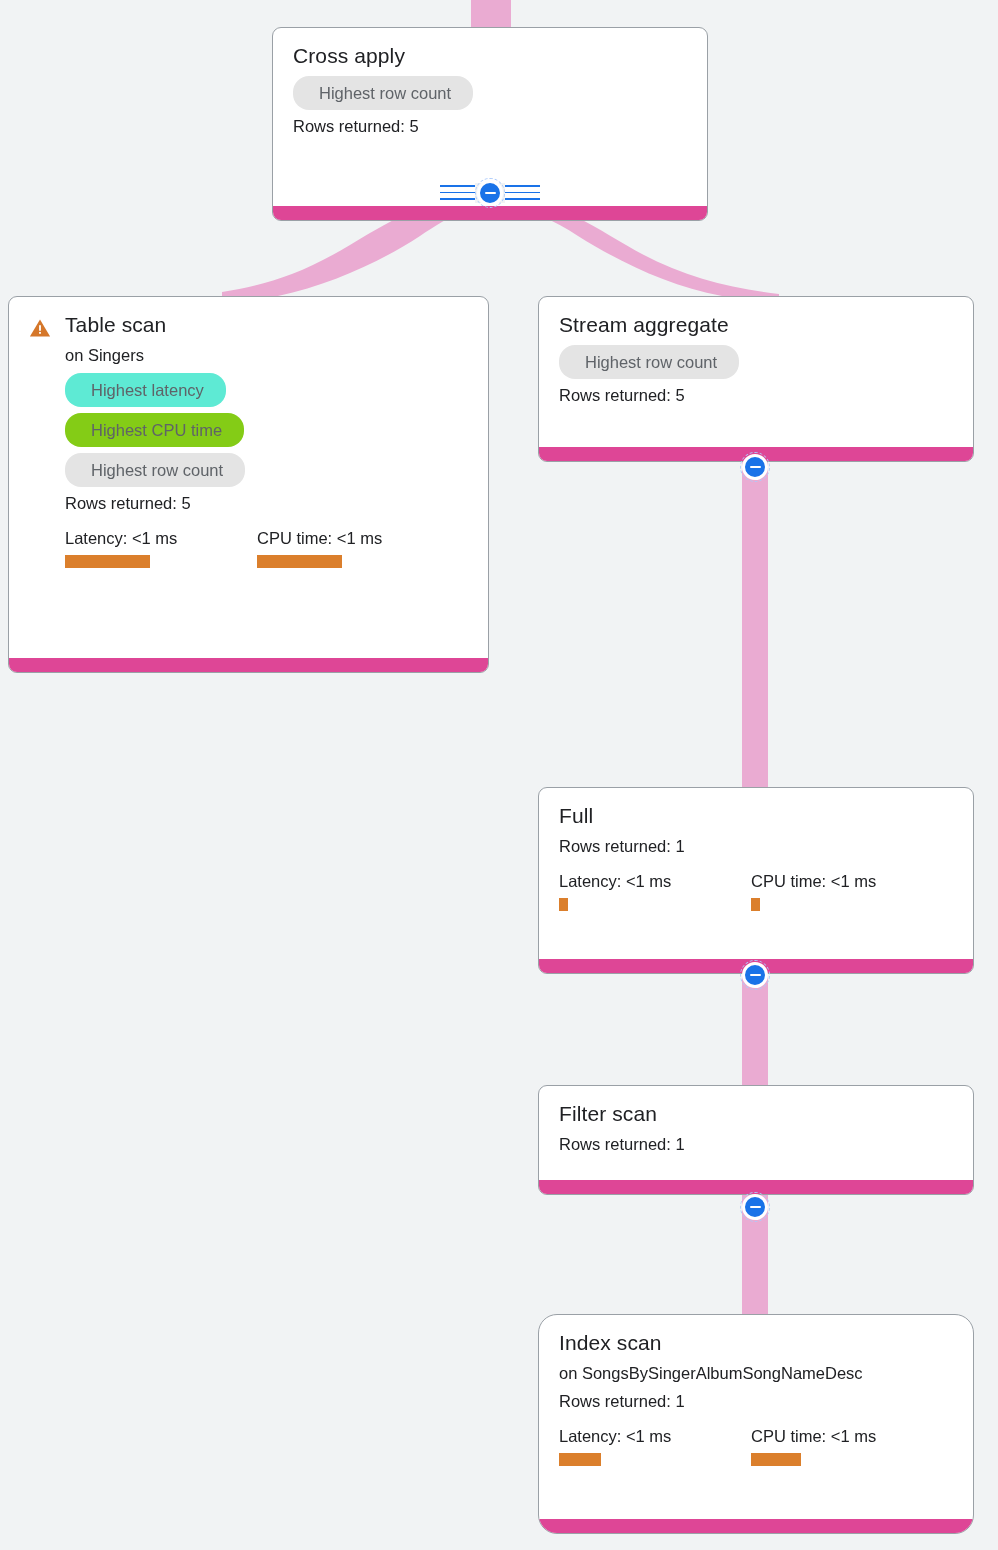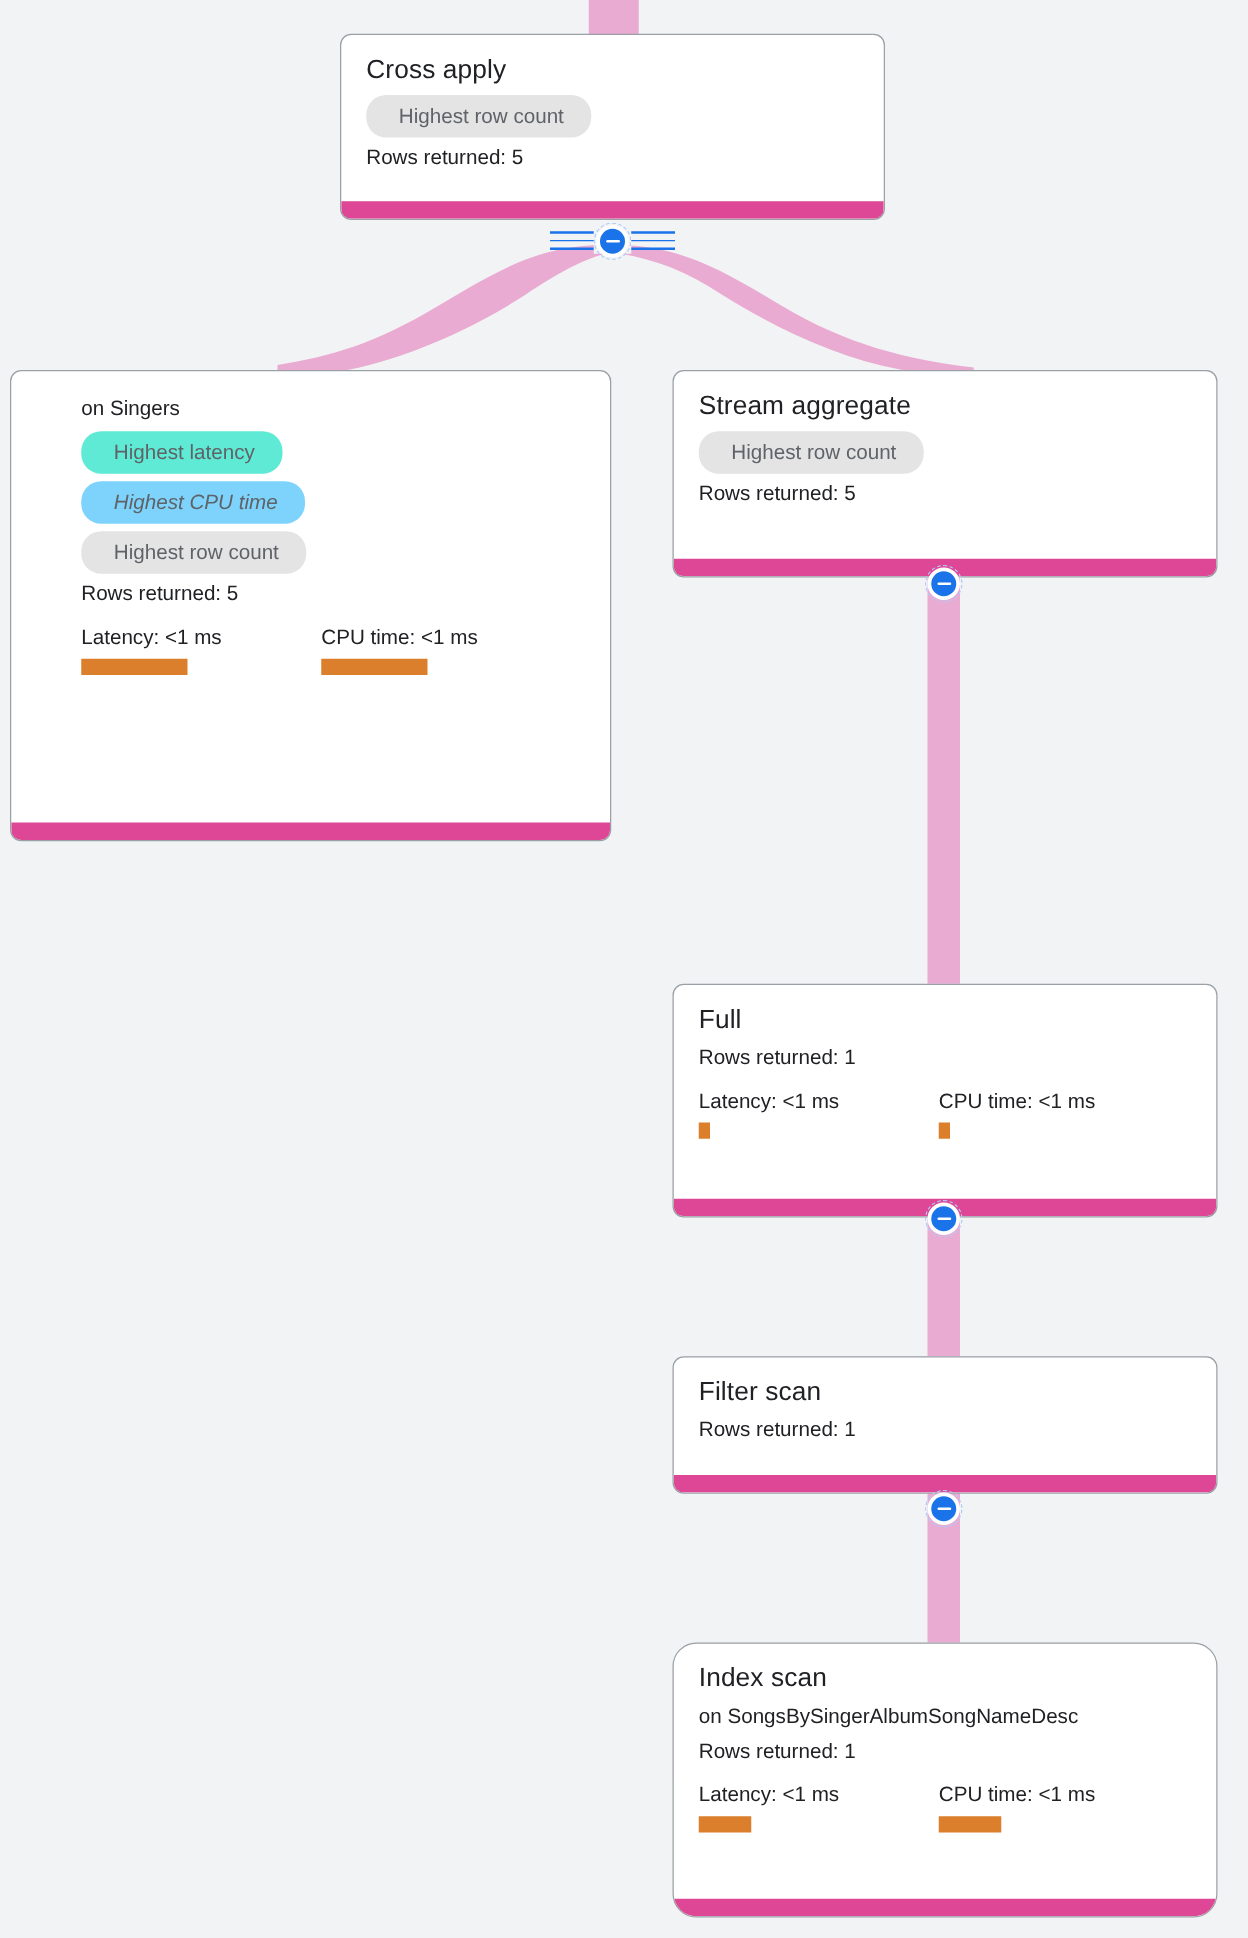--- a/index.html
+++ b/index.html
@@ -198,21 +198,21 @@
              C 548 216 520 206 490 202
              Z"></path>
 
     <rect x="742" y="462" width="26" height="325" fill="#eaabd2"></rect>
 
     <rect x="742" y="962" width="26" height="123" fill="#eaabd2"></rect>
 
     <rect x="742" y="1192" width="26" height="122" fill="#eaabd2"></rect>
   </svg>
 
-  <div class="node" style="left:272px; top:27px; width:436px; height:149px;">
+  <div class="node" style="left:272px; top:27px; width:436px; height:194px;">
     <div class="node-body">
       <div class="node-head">
         <div class="node-title">Cross apply</div>
       </div>
       <div class="node-indent">
         <div class="chip-row">
           <span class="chip" style="background: rgb(228, 228, 228); color: rgb(95, 99, 104);">Highest row count</span>
         </div>
         <div class="sub-line">Rows returned: 5</div>
       </div>
@@ -223,27 +223,35 @@
   <div class="focus-rails" style="left:440px; top:185px; width:100px;">
     <i class="r0"></i>
       <i class="r1"></i>
       <i class="r2"></i>
     <div class="gap"></div>
   </div>
   <div class="collapse-btn focused" style="left:477px; top:180px;"></div>
 
   <div class="node" style="left:8px; top:296px; width:481px; height:377px;">
     <div class="node-body">
+      <div class="node-head">
+        <svg class="warn-icon" viewBox="0 0 24 24">
+          <path d="M12 2.8 L23 21.2 L1 21.2 Z" fill="#d5772a"></path>
+          <rect x="11" y="9" width="2" height="6" fill="#ffffff"></rect>
+          <rect x="11" y="16.3" width="2" height="2" fill="#ffffff"></rect>
+        </svg>
+        <div class="node-title">Table scan</div>
+      </div>
       <div class="node-indent has-icon">
         <div class="sub-line">on Singers</div>
         <div class="chip-row">
           <span class="chip" style="background: #5eead4; color: rgb(95, 99, 104);">Highest latency</span>
         </div>
         <div class="chip-row">
-          <span class="chip" style="background: #7dd3fc; color: rgb(95, 99, 104); font-style: italic;">Highest CPU time</span>
+          <span class="chip" style="background: #84cc16; color: rgb(95, 99, 104);">Highest CPU time</span>
         </div>
         <div class="chip-row">
           <span class="chip" style="background: rgb(228, 228, 228); color: rgb(95, 99, 104);">Highest row count</span>
         </div>
         <div class="sub-line">Rows returned: 5</div>
         <div class="metrics">
           <div class="metric">
             <div class="metric-label">Latency: &lt;1 ms</div>
             <div class="metric-bar" style="width: 85px; background: rgb(219, 127, 44);"></div>
           </div>

